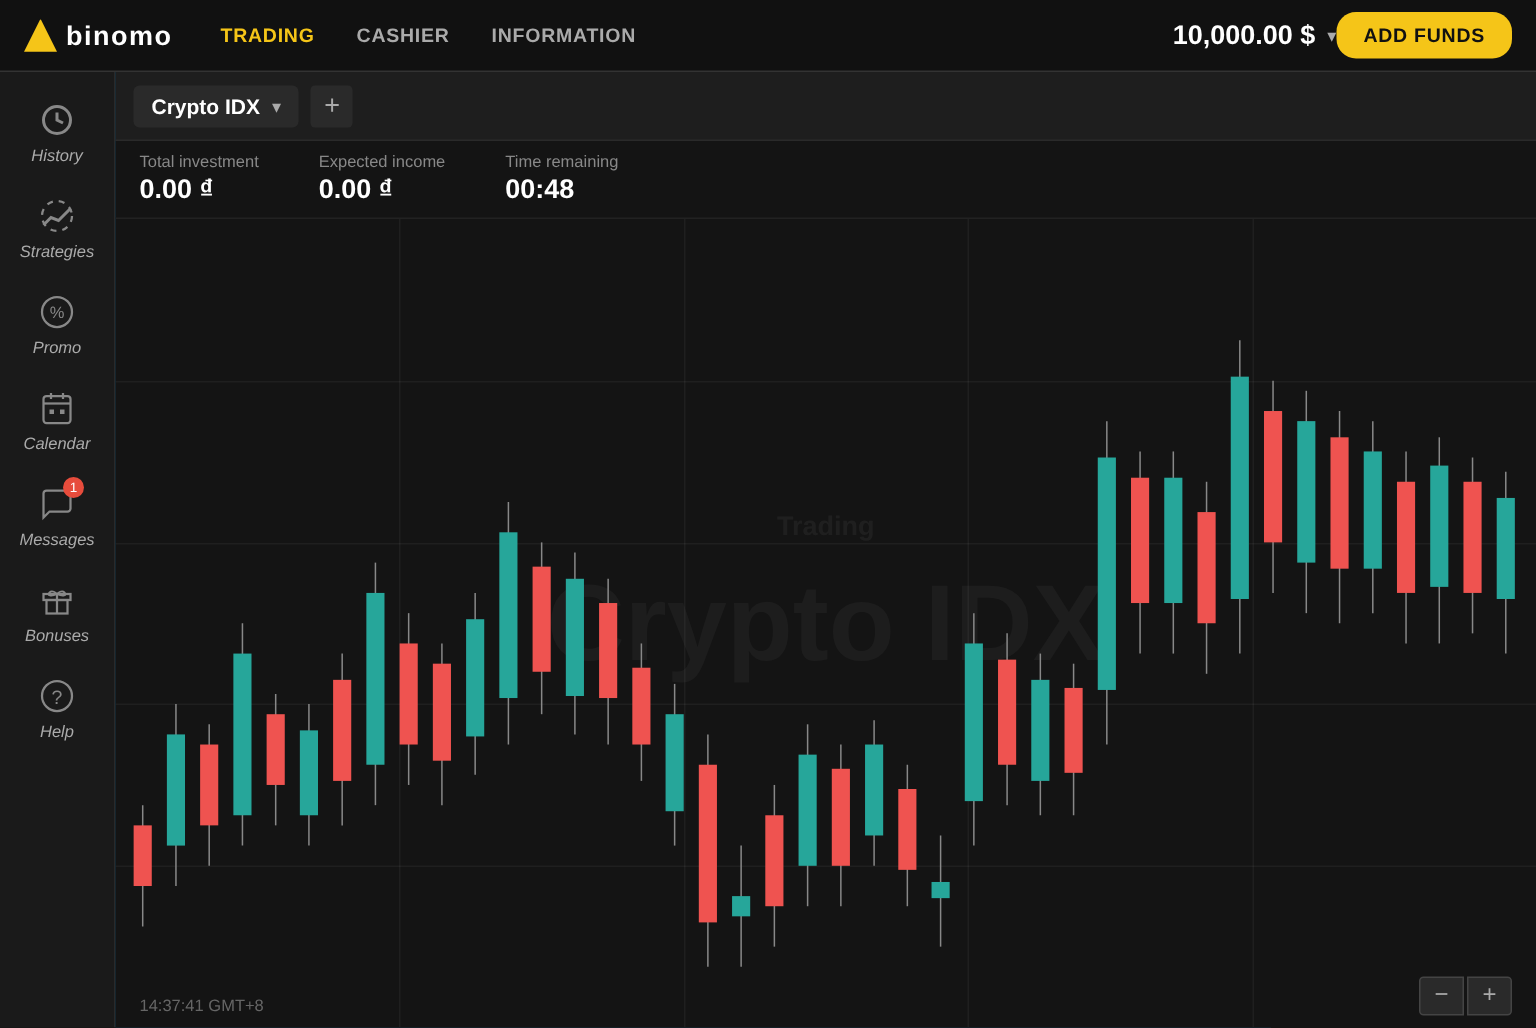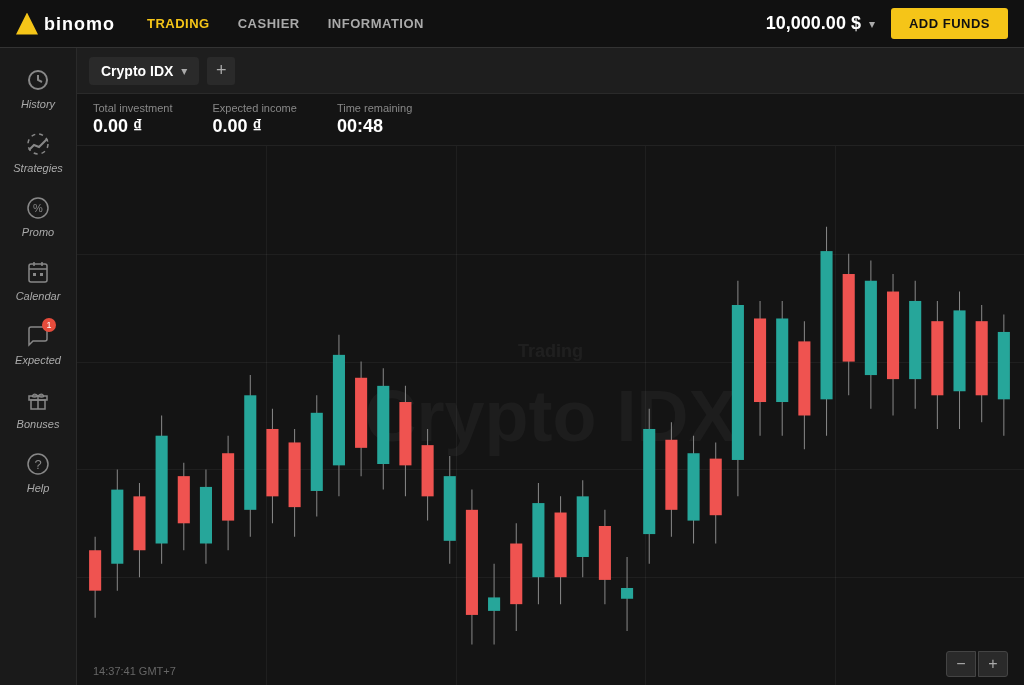--- a/index.html
+++ b/index.html
@@ -52,40 +52,39 @@
       cursor: pointer;
       text-transform: uppercase;
     }
     .nav-link.active {
       color: #f5c518;
     }
     .balance-area {
       display: flex;
       align-items: center;
       gap: 8px;
-      margin-right: 16px;
     }
     .balance-value {
       font-size: 18px;
       font-weight: bold;
       color: #fff;
     }
     .dropdown-arrow {
       color: #aaa;
       font-size: 12px;
     }
     .add-funds-btn {
       background: #f5c518;
       color: #111;
       border: none;
       padding: 8px 18px;
       font-size: 13px;
       font-weight: bold;
       cursor: pointer;
-      border-radius: 3px;
+      border-radius: 13px;
       text-transform: uppercase;
       letter-spacing: 0.5px;
     }
 
     
     .main-layout {
       display: flex;
       height: calc(685px - 48px);
     }
 
@@ -353,21 +352,21 @@
       <span class="sidebar-label">Calendar</span>
     </div>
 
     <div class="sidebar-item">
       <div class="sidebar-icon">
         <svg width="24" height="24" viewBox="0 0 24 24">
             <path d="M21 15a2 2 0 01-2 2H7l-4 4V5a2 2 0 012-2h14a2 2 0 012 2z" stroke="#888" stroke-width="1.5" fill="none"></path>
           </svg>
         <div class="badge">1</div>
       </div>
-      <span class="sidebar-label">Expected</span>
+      <span class="sidebar-label">Messages</span>
     </div>
 
     <div class="sidebar-item">
       <div class="sidebar-icon">
         <svg width="24" height="24" viewBox="0 0 24 24">
             <rect x="3" y="8" width="18" height="4" stroke="#888" stroke-width="1.5" fill="none"></rect>
             <rect x="5" y="12" width="14" height="9" stroke="#888" stroke-width="1.5" fill="none"></rect>
             <line x1="12" y1="8" x2="12" y2="21" stroke="#888" stroke-width="1.5"></line>
             <path d="M12 8C12 8 9 5 7 7s1 3 5 1z" stroke="#888" stroke-width="1.2" fill="none"></path>
             <path d="M12 8C12 8 15 5 17 7s-1 3-5 1z" stroke="#888" stroke-width="1.2" fill="none"></path>
@@ -551,21 +550,21 @@
         <line x1="876" y1="108" x2="876" y2="210" stroke="#888" stroke-width="1"></line>
         <rect x="870" y="122" width="12" height="60" fill="#26a69a"></rect>
 
         <line x1="898" y1="118" x2="898" y2="205" stroke="#888" stroke-width="1"></line>
         <rect x="892" y="130" width="12" height="55" fill="#ef5350"></rect>
 
         <line x1="920" y1="125" x2="920" y2="215" stroke="#888" stroke-width="1"></line>
         <rect x="914" y="138" width="12" height="50" fill="#26a69a"></rect>
       </svg>
 
-      <div class="chart-footer">14:37:41 GMT+7</div>
+      <div class="chart-footer">14:37:41 GMT+8</div>
 
       <div class="zoom-controls">
         <button class="zoom-btn">−</button>
         <button class="zoom-btn">+</button>
       </div>
 
     </div>
 
   </div>
 </div>

